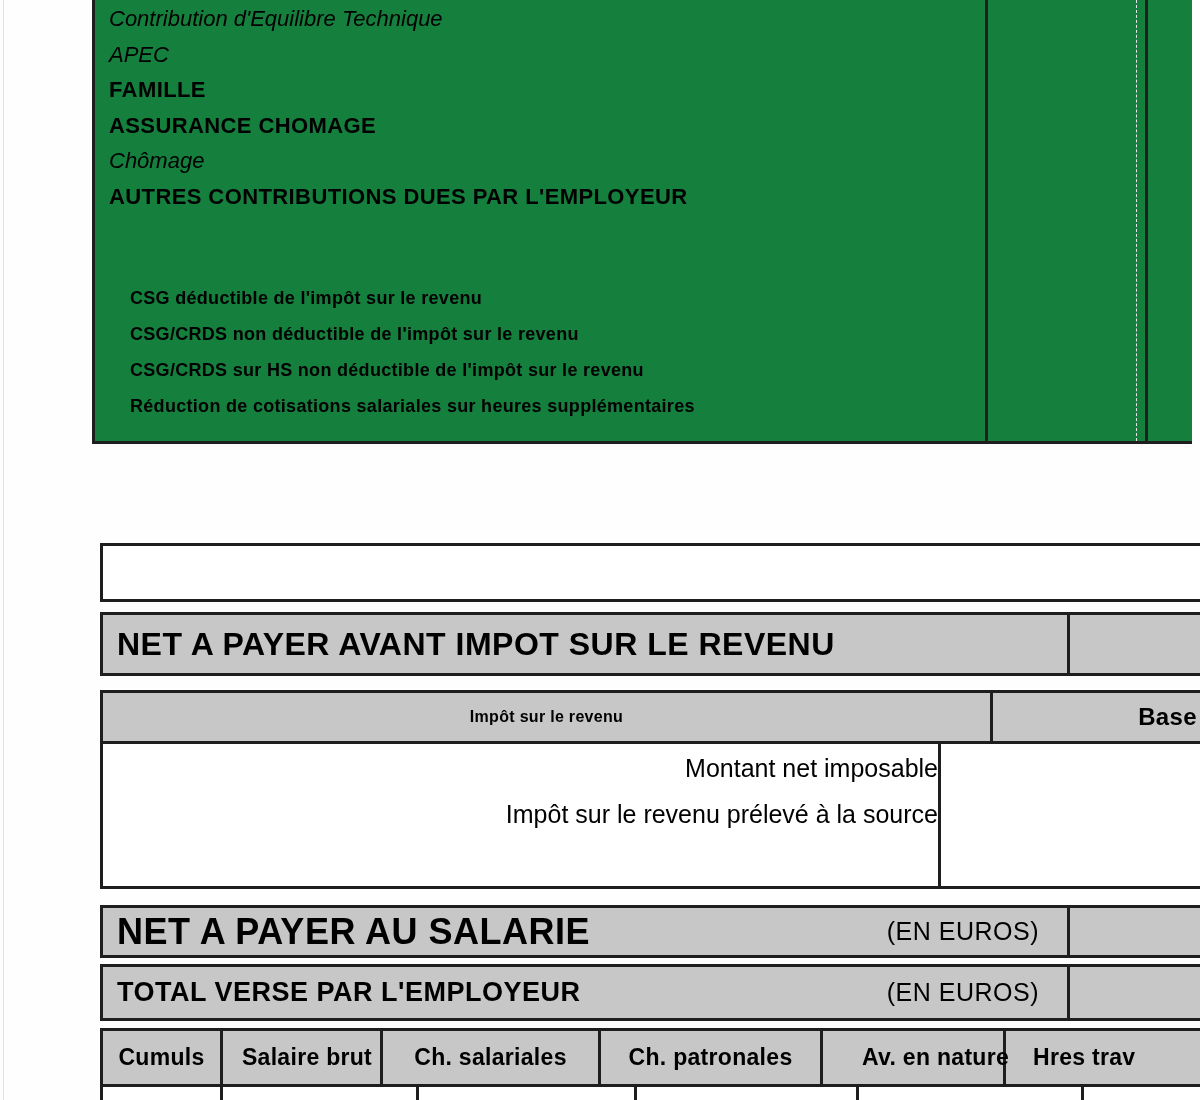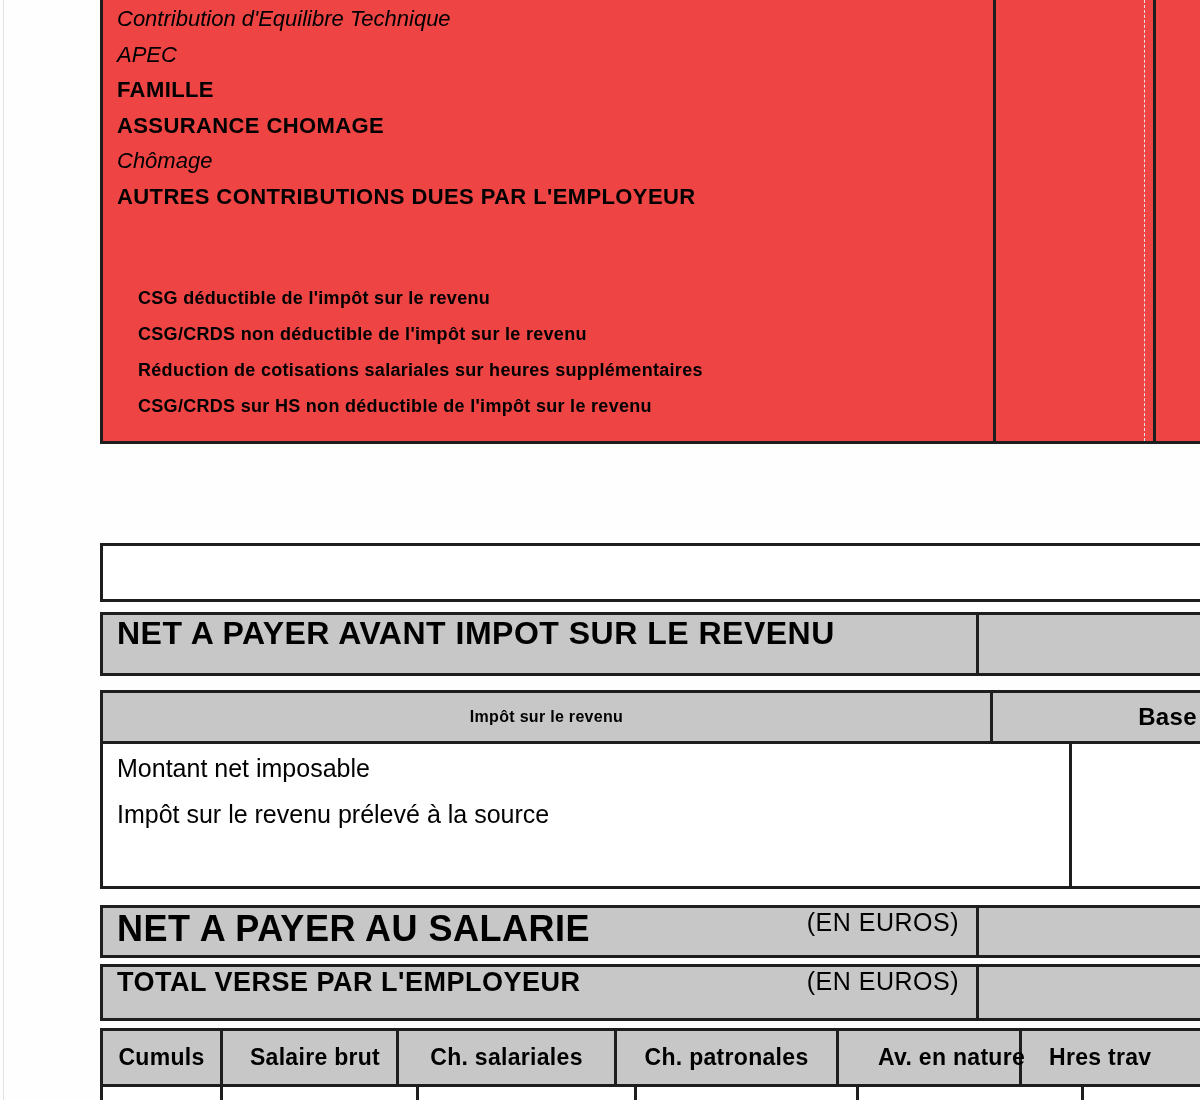--- a/index.html
+++ b/index.html
@@ -7,23 +7,23 @@
   .page {
     position:relative; width:1200px; height:1100px;
     background:#fefefe; overflow:hidden;
     font-family:"Liberation Sans","DejaVu Sans",sans-serif;
     color:#000;
   }
   .edge-line { position:absolute; left:3px; top:0; width:1px; height:1100px; background:#e2e2e2; }
 
   
   .top-table {
-    position:absolute; left:100px; top:0; width:1100px; height:444px;
+    position:absolute; left:92px; top:0; width:1100px; height:444px;
     border-left:3px solid #1e1e1e; border-bottom:3px solid #1e1e1e;
-    background:#ef4444;
+    background:#15803d;
   }
   .top-table .v1 { position:absolute; left:890px; top:0; width:3px; height:100%; background:#1e1e1e; }
   .top-table .v2 { position:absolute; left:1050px; top:0; width:3px; height:100%; background:#1e1e1e; }
   .top-table .vdash { position:absolute; left:1041px; top:0; width:0; height:100%; border-left:1px dashed #e6e6e6; }
   .grp1 { position:absolute; left:14px; top:1px; }
   .grp1 .line { height:35.5px; line-height:35.5px; font-size:22px; white-space:nowrap; }
   .grp2 { position:absolute; left:14px; top:280px; }
   .grp2 .line { height:36px; line-height:36px; font-size:18px; font-weight:bold; letter-spacing:.3px; white-space:nowrap;margin-left:21px; }
   .it { font-style:italic; }
   .bd { font-weight:bold; letter-spacing:.4px; }
@@ -34,23 +34,23 @@
     border:3px solid #1e1e1e; background:#fff;
   }
 
   
   .bar {
     position:absolute; left:100px; width:1160px;
     border:3px solid #1e1e1e; background:#c7c7c7;
     display:flex; align-items:stretch;
   }
   .bar .cell-left {
-    width:876px; border-right:3px solid #1e1e1e;
-    display:flex; justify-content:space-between;
-    padding:0 17px 0 14px; white-space:nowrap;
+    width:967px; border-right:3px solid #1e1e1e;
+    display:flex; align-items:center; justify-content:space-between;
+    padding:0 28px 0 14px; white-space:nowrap;
   }
   .bar .cell-right { flex:1; }
   .bar-avant { top:612px; height:64px; }
   .bar-avant .label { font-size:32px; font-weight:bold; letter-spacing:.5px; }
   .bar-salarie { top:905px; height:53px; }
   .bar-salarie .label { font-size:36px; font-weight:bold; letter-spacing:.5px; }
   .bar-total { top:964px; height:57px; }
   .bar-total .label { font-size:27px; font-weight:bold; letter-spacing:.5px; }
   .unit { font-size:25px; font-weight:normal; letter-spacing:.5px; }
 
@@ -66,36 +66,36 @@
     font-size:16px; font-weight:bold; letter-spacing:.3px;
   }
   .impot-header .ih-right {
     flex:1; display:flex; align-items:center; justify-content:center;
     font-size:24px; font-weight:bold; letter-spacing:.3px;
   }
   .impot-body {
     height:145px; border:3px solid #1e1e1e; border-top:none; background:#fff;
     display:flex;
   }
-  .impot-body .ib-left { width:969px; border-right:3px solid #1e1e1e; padding:1px 0 16px 14px; }
+  .impot-body .ib-left { width:838px; border-right:3px solid #1e1e1e; padding:1px 0 16px 14px;text-align:right; }
   .impot-body .ib-left .row { height:46px; line-height:46px; font-size:25px; white-space:nowrap; }
   .impot-body .ib-right { flex:1; }
 
   
   .cumuls { position:absolute; left:100px; top:1028px; width:1204px; }
   .cum-header {
     height:59px; border:3px solid #1e1e1e; background:#c7c7c7; display:flex;
   }
   .cum-header .hc {
     border-right:3px solid #1e1e1e;
     display:flex; align-items:center; justify-content:center;
     font-size:23px; font-weight:bold; letter-spacing:.3px; white-space:nowrap;
     overflow:visible;
   }
-  .hc.c1 { width:120px; } .hc.c2 { width:176px;padding-left:11px; } .hc.c3 { width:218px; }
+  .hc.c1 { width:120px; } .hc.c2 { width:160px;padding-left:11px; } .hc.c3 { width:218px; }
   .hc.c4 { width:222px; } .hc.c5 { width:183px;padding-left:45px; }
   .hc.c6 { flex:1; justify-content:flex-start; padding-left:27px; }
   .cum-row {
     height:16px; border-left:3px solid #1e1e1e; background:#fff; display:flex;
   }
   .cum-row .rc { border-right:3px solid #1e1e1e; }
   .rc.c1 { width:120px; } .rc.c2 { width:196px; } .rc.c3 { width:218px; }
   .rc.c4 { width:222px; } .rc.c5 { width:225px; } .rc.c6 { flex:1; }
 </style>
 </head>
@@ -114,22 +114,22 @@
       <div class="line it">APEC</div>
       <div class="line bd">FAMILLE</div>
       <div class="line bd">ASSURANCE CHOMAGE</div>
       <div class="line it">Chômage</div>
       <div class="line bd">AUTRES CONTRIBUTIONS DUES PAR L'EMPLOYEUR</div>
     </div>
 
     <div class="grp2">
       <div class="line">CSG déductible de l'impôt sur le revenu</div>
       <div class="line">CSG/CRDS non déductible de l'impôt sur le revenu</div>
+      <div class="line">CSG/CRDS sur HS non déductible de l'impôt sur le revenu</div>
       <div class="line">Réduction de cotisations salariales sur heures supplémentaires</div>
-      <div class="line">CSG/CRDS sur HS non déductible de l'impôt sur le revenu</div>
     </div>
   </section>
 
   <div class="empty-box"></div>
 
   <div class="bar bar-avant">
     <div class="cell-left">
       <span class="label">NET A PAYER AVANT IMPOT SUR LE REVENU</span>
     </div>
     <div class="cell-right"></div>

